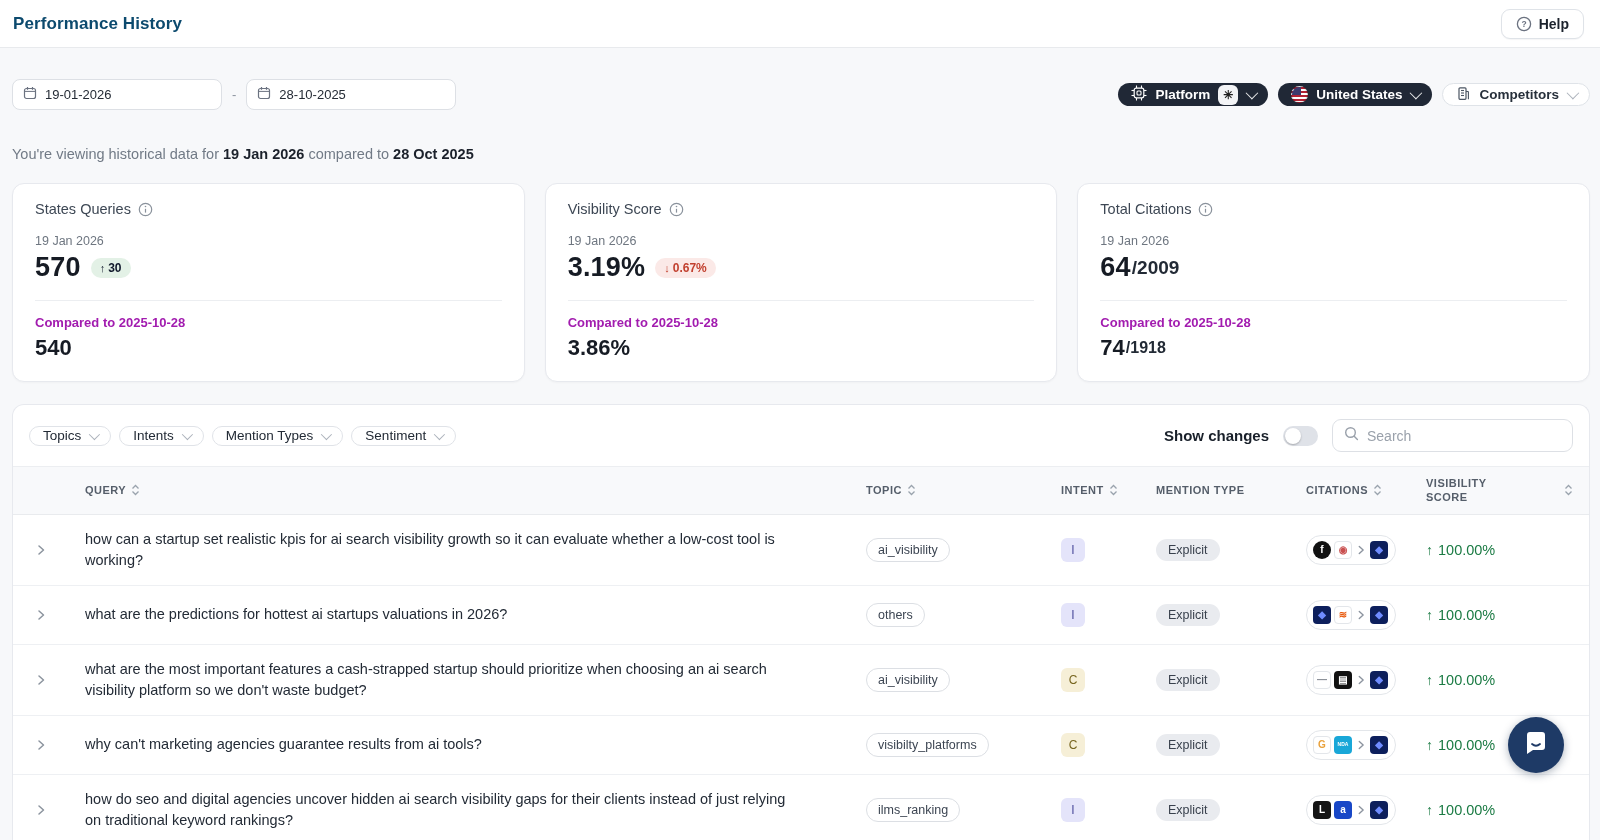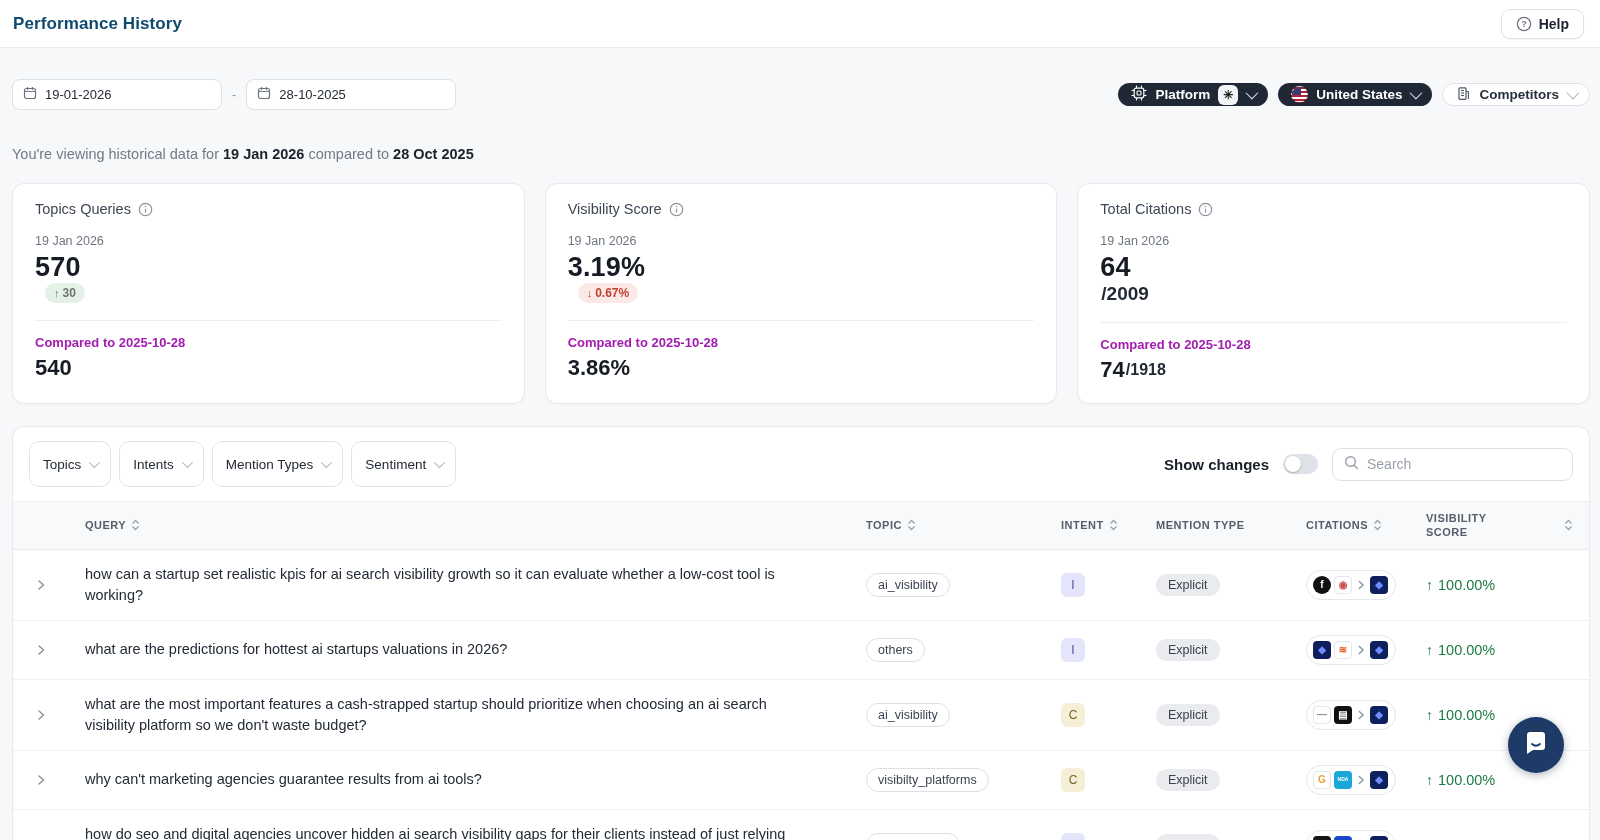--- a/index.html
+++ b/index.html
@@ -40,41 +40,41 @@
 
   .info-line { margin-top:36px; font-size:14.5px; color:#717a86; }
   .info-line b { color:#1b212b; font-weight:700; }
 
   
   .cards { margin-top:21px; display:flex; gap:20px; }
   .card { flex:1; background:#fff; border:1px solid #e7e9ee; border-radius:12px; padding:17px 22px 20px;
           box-shadow:0 1px 2px rgba(20,30,40,.03); }
   .card-title { display:flex; align-items:center; gap:7px; font-size:14.5px; font-weight:500; color:#3d4754; }
   .card-date { margin-top:17px; font-size:12.5px; color:#6e7680; }
-  .value-row { margin-top:4px; display:flex; align-items:flex-start;flex-direction:column; }
+  .value-row { margin-top:4px; display:flex; align-items:center; }
   .big-val { font-size:27px; font-weight:700; color:#161b24; letter-spacing:.2px; }
   .sub-val { font-size:19px; font-weight:600; color:#222a35; margin-left:1px; }
   .delta { margin-left:10px; border-radius:999px; padding:3px 9px; font-size:12px; font-weight:600;
            display:inline-flex; align-items:center; gap:3px; }
-  .delta.up { background:#e3f1e6; color:#737373; }
+  .delta.up { background:#e3f1e6; color:#0f172a; }
   .delta.up::before { content:"↑"; font-size:11px; }
   .delta.down { background:#fbe9e7; color:#c2402f; }
   .delta.down::before { content:"↓"; font-size:11px; }
   .card-divider { margin:17px 0 14px; border:0; border-top:1px solid #eceef1; }
   .cmp-label { font-size:13px; color:#a21caf;font-weight:bold; }
   .cmp-row { margin-top:5px; display:flex; align-items:center; }
   .cmp-val { font-size:22px; font-weight:700; color:#161b24; }
   .cmp-sub { font-size:16px; font-weight:600; color:#222a35; margin-left:1px; }
 
   
   .table-card { margin-top:22px; background:#fff; border:1px solid #e7e9ee; border-radius:12px 12px 0 0;
                 border-bottom:none; min-height:400px; overflow:hidden; }
   .filter-bar { display:flex; align-items:center; justify-content:space-between; padding:14px 16px; }
   .filter-pills { display:flex; gap:8px; }
-  .f-pill { height:46px; border:1px solid #e0e3e8; border-radius:10px; background:#fff; display:flex;
+  .f-pill { height:20px; border:1px solid #e0e3e8; border-radius:10px; background:#fff; display:flex;
             align-items:center; gap:8px; padding:0 13px; font-size:13.5px; font-weight:500; color:#222a35; cursor:pointer; }
   .f-pill .chev { color:#a2a9b3; width:8px; height:8px; }
   .filter-right { display:flex; align-items:center; gap:14px; }
   .show-changes { font-size:15px; font-weight:600; color:#19202a; }
   .toggle { width:35px; height:20px; border-radius:999px; background:#dfe2e8; position:relative; cursor:pointer; }
   .toggle .knob { position:absolute; left:2px; top:2px; width:16px; height:16px; border-radius:50%;
                   background:#fff; box-shadow:0 1px 2px rgba(0,0,0,.25); }
   .search-box { width:241px; height:33px; border:1px solid #dde0e5; border-radius:9px; display:flex;
                 align-items:center; gap:8px; padding:0 11px; background:#fff; }
   .search-box input { border:none; outline:none; font-size:14px; color:#242b35; width:100%;
@@ -207,21 +207,21 @@
     <span>You're viewing historical data for</span>
     <b>19 Jan 2026</b>
     <span>compared to</span>
     <b>28 Oct 2025</b>
   </div>
 
   <div class="cards">
 
     <div class="card">
       <div class="card-title">
-        <span>Topics Queries</span>
+        <span>States Queries</span>
         <svg width="15" height="15" viewBox="0 0 15 15">
             <circle cx="7.5" cy="7.5" r="6.2" fill="none" stroke="#8a929c" stroke-width="1.2"></circle>
             <line x1="7.5" y1="6.8" x2="7.5" y2="10.6" stroke="#8a929c" stroke-width="1.2"></line>
             <circle cx="7.5" cy="4.5" r="0.8" fill="#8a929c"></circle>
           </svg>
       </div>
       <div class="card-date">19 Jan 2026</div>
       <div class="value-row">
         <span class="big-val">570</span>
         <span class="delta up">

